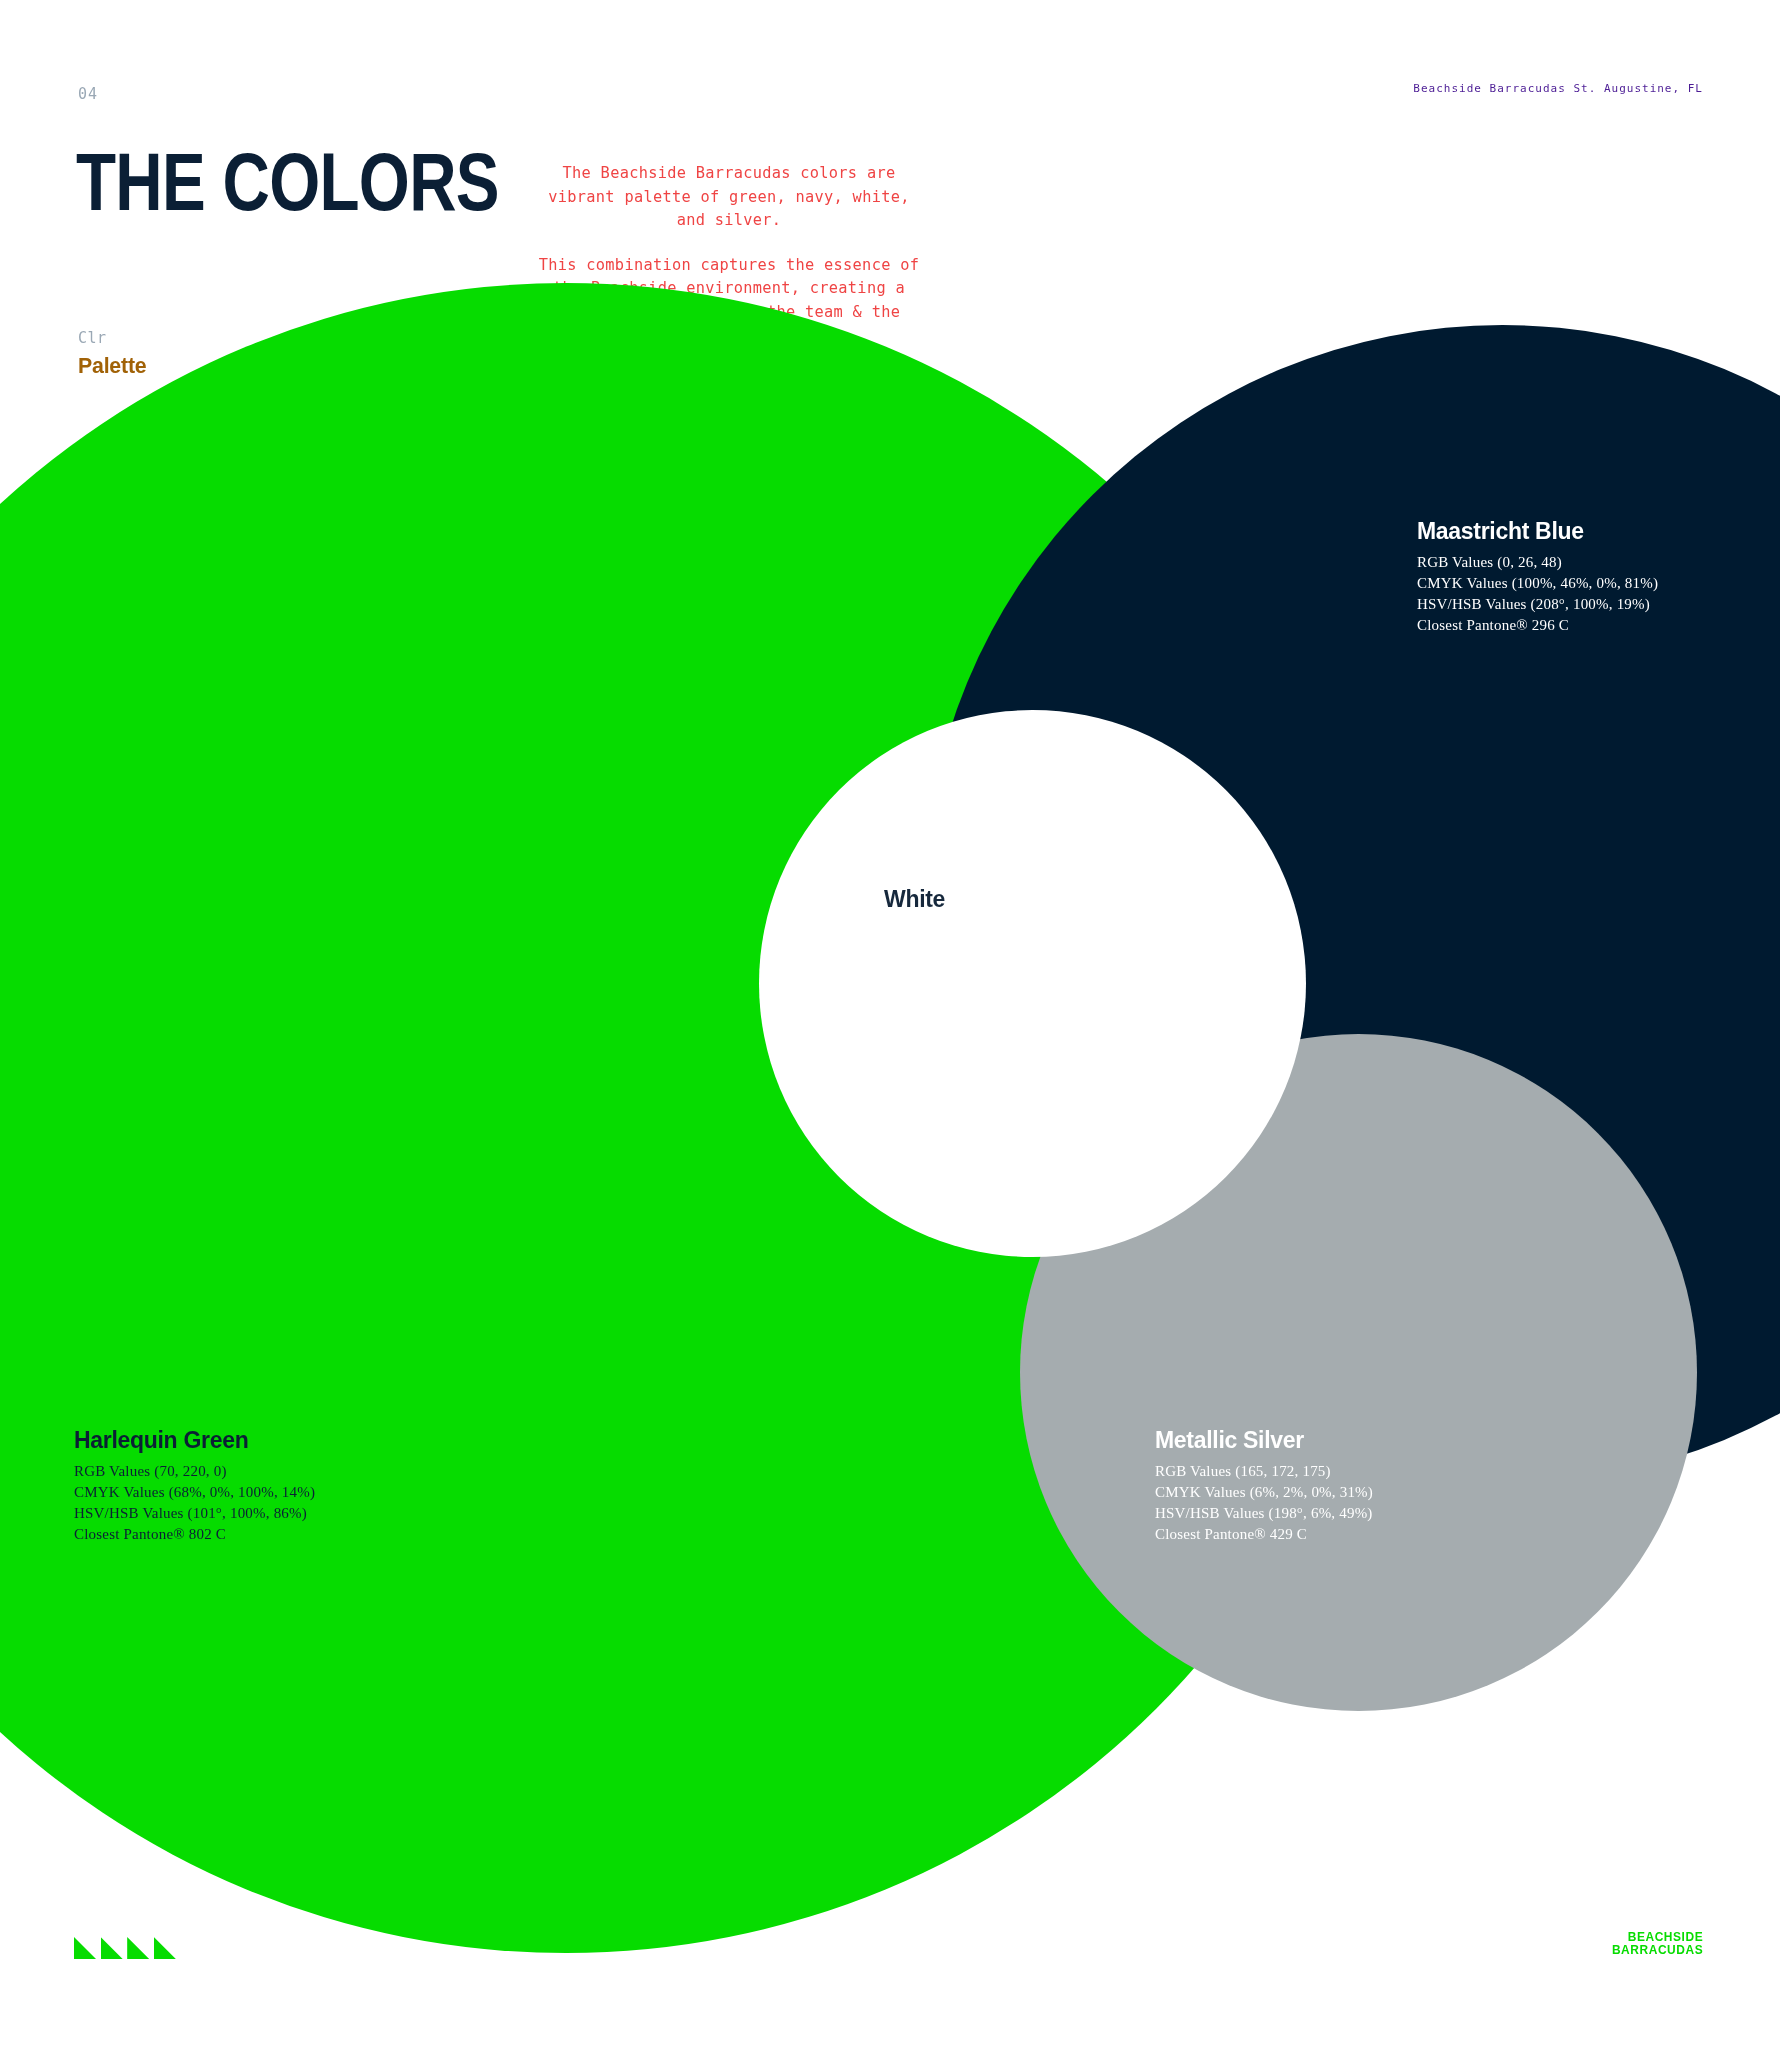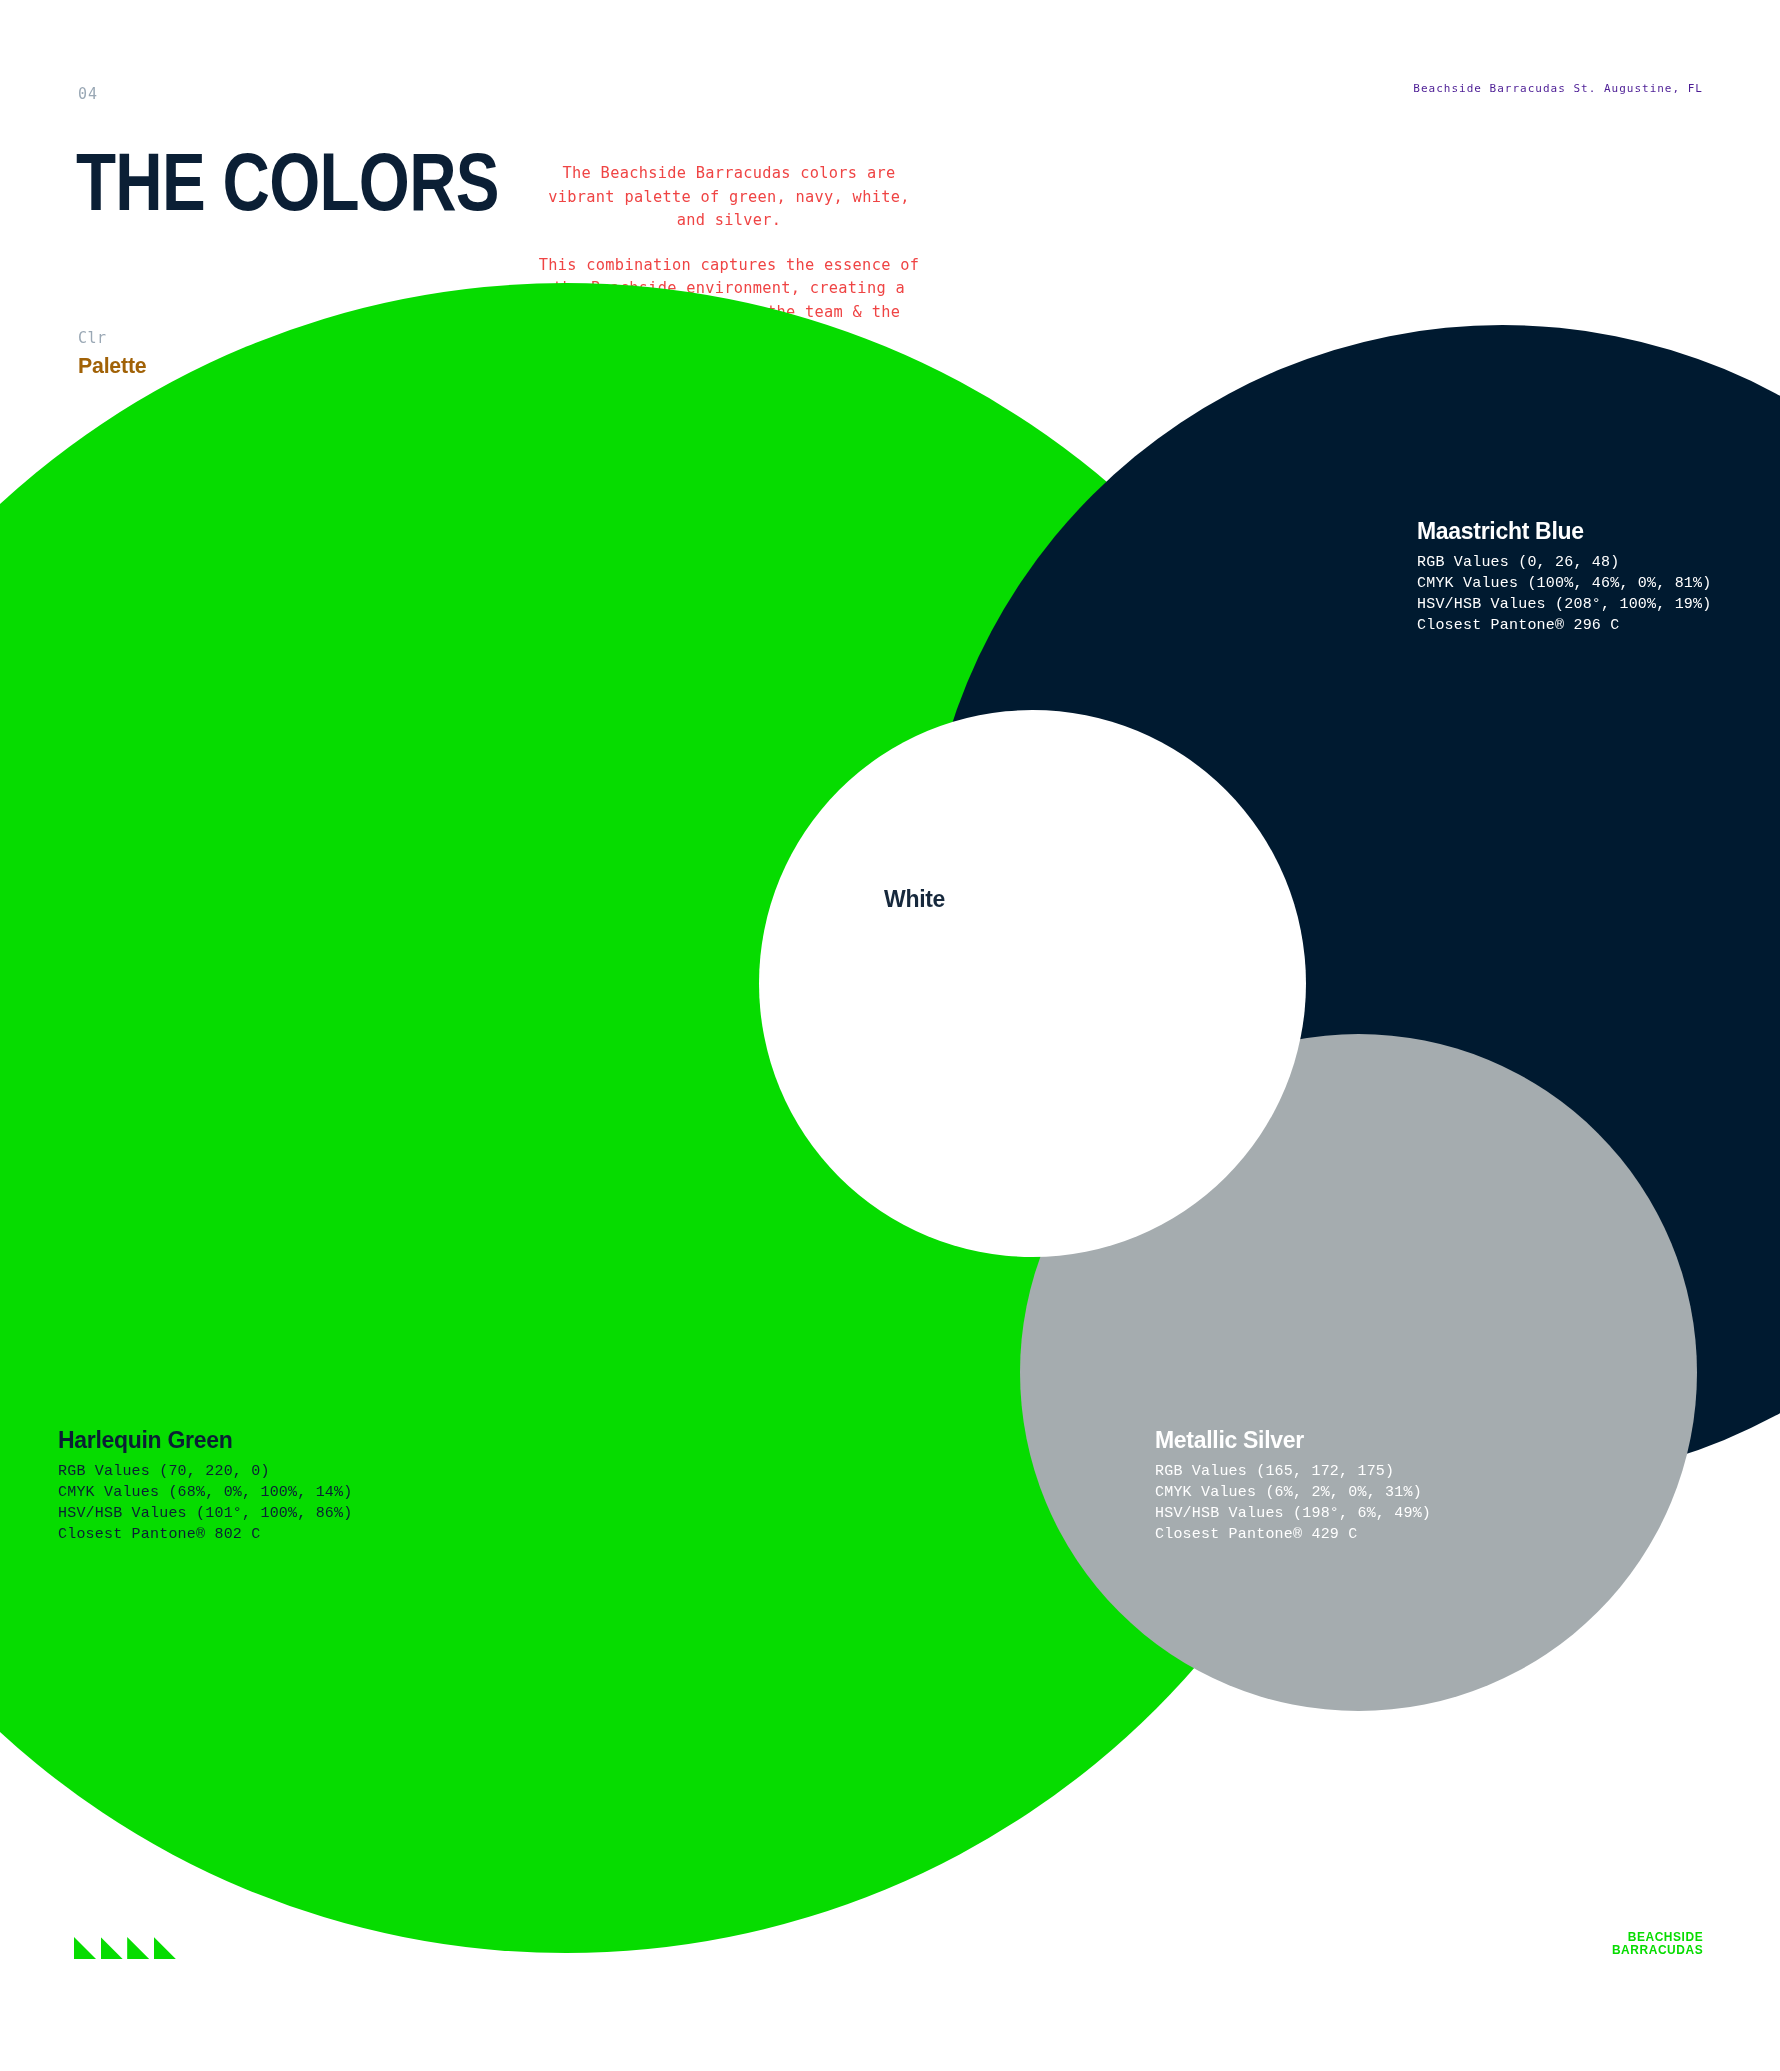--- a/index.html
+++ b/index.html
@@ -74,27 +74,27 @@
   .c-white  { left:759px;   top:710px;  width:547px;  height:547px;  background:#ffffff; z-index:4; }
 
   
   .swatch-info { position:absolute; z-index:6; }
   .swatch-name {
     font-family:"Liberation Sans", sans-serif;
     font-weight:700; font-size:23px;
     letter-spacing:-0.3px; margin-bottom:6.5px;
   }
   .swatch-lines {
-    font-family:Liberation Mono, monospace;
+    font-family:Liberation Serif, serif;
     font-size:15px; line-height:1.42; letter-spacing:0.2px;
   }
 
   .info-navy   { left:1417px; top:518px;  color:#ffffff; }
   .info-white  { left:884px;  top:886px;  color:#16283c; }
-  .info-green  { left:58px;   top:1427px; color:#0b1f35; }
+  .info-green  { left:74px;   top:1427px; color:#0b1f35; }
   .info-silver { left:1155px; top:1427px; color:#ffffff; }
 
   
   .tri-marks {
     position:absolute; left:74px; top:1937px;
     display:flex; gap:4.6px; z-index:7;
   }
   .tri {
     width:22px; height:22px; background:#06dc00;
     clip-path:polygon(0 0, 100% 100%, 0 100%);

